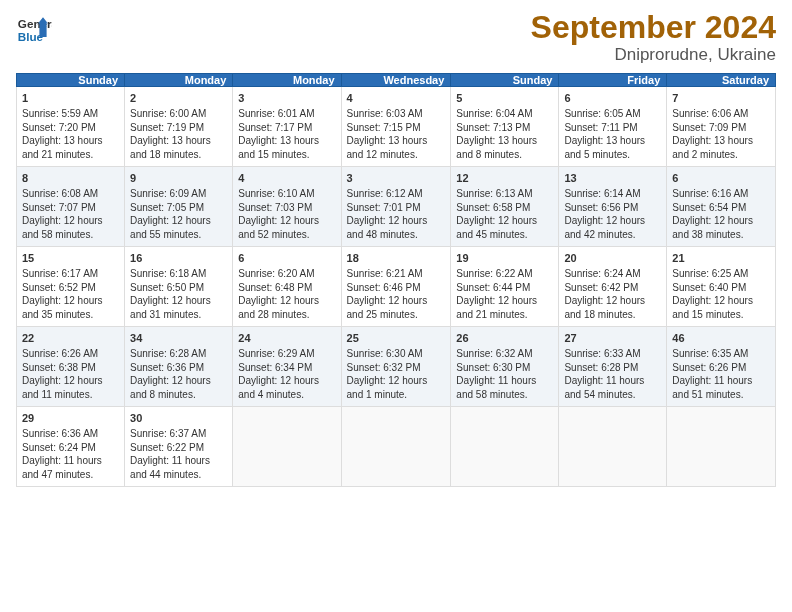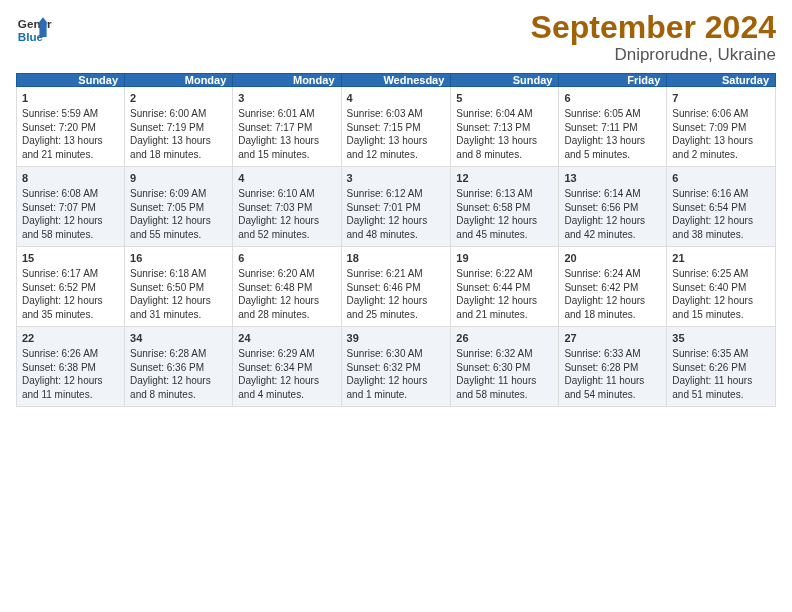--- a/index.html
+++ b/index.html
@@ -136,20 +136,29 @@
           <td><span class="day-num">6</span>Sunrise: 6:20 AM<br>Sunset: 6:48 PM<br>Daylight: 12 hours and 28 minutes.</td>
           <td><span class="day-num">18</span>Sunrise: 6:21 AM<br>Sunset: 6:46 PM<br>Daylight: 12 hours and 25 minutes.</td>
           <td><span class="day-num">19</span>Sunrise: 6:22 AM<br>Sunset: 6:44 PM<br>Daylight: 12 hours and 21 minutes.</td>
           <td><span class="day-num">20</span>Sunrise: 6:24 AM<br>Sunset: 6:42 PM<br>Daylight: 12 hours and 18 minutes.</td>
           <td><span class="day-num">21</span>Sunrise: 6:25 AM<br>Sunset: 6:40 PM<br>Daylight: 12 hours and 15 minutes.</td>
         </tr>
         <tr>
           <td><span class="day-num">22</span>Sunrise: 6:26 AM<br>Sunset: 6:38 PM<br>Daylight: 12 hours and 11 minutes.</td>
           <td><span class="day-num">34</span>Sunrise: 6:28 AM<br>Sunset: 6:36 PM<br>Daylight: 12 hours and 8 minutes.</td>
           <td><span class="day-num">24</span>Sunrise: 6:29 AM<br>Sunset: 6:34 PM<br>Daylight: 12 hours and 4 minutes.</td>
-          <td><span class="day-num">39</span>Sunrise: 6:30 AM<br>Sunset: 6:32 PM<br>Daylight: 12 hours and 1 minute.</td>
+          <td><span class="day-num">25</span>Sunrise: 6:30 AM<br>Sunset: 6:32 PM<br>Daylight: 12 hours and 1 minute.</td>
           <td><span class="day-num">26</span>Sunrise: 6:32 AM<br>Sunset: 6:30 PM<br>Daylight: 11 hours and 58 minutes.</td>
           <td><span class="day-num">27</span>Sunrise: 6:33 AM<br>Sunset: 6:28 PM<br>Daylight: 11 hours and 54 minutes.</td>
-          <td><span class="day-num">35</span>Sunrise: 6:35 AM<br>Sunset: 6:26 PM<br>Daylight: 11 hours and 51 minutes.</td>
+          <td><span class="day-num">46</span>Sunrise: 6:35 AM<br>Sunset: 6:26 PM<br>Daylight: 11 hours and 51 minutes.</td>
+        </tr>
+        <tr>
+          <td><span class="day-num">29</span>Sunrise: 6:36 AM<br>Sunset: 6:24 PM<br>Daylight: 11 hours and 47 minutes.</td>
+          <td><span class="day-num">30</span>Sunrise: 6:37 AM<br>Sunset: 6:22 PM<br>Daylight: 11 hours and 44 minutes.</td>
+          <td class="empty"></td>
+          <td class="empty"></td>
+          <td class="empty"></td>
+          <td class="empty"></td>
+          <td class="empty"></td>
         </tr>
       </tbody>
   </table>
 </div>
 
 </body></html>

